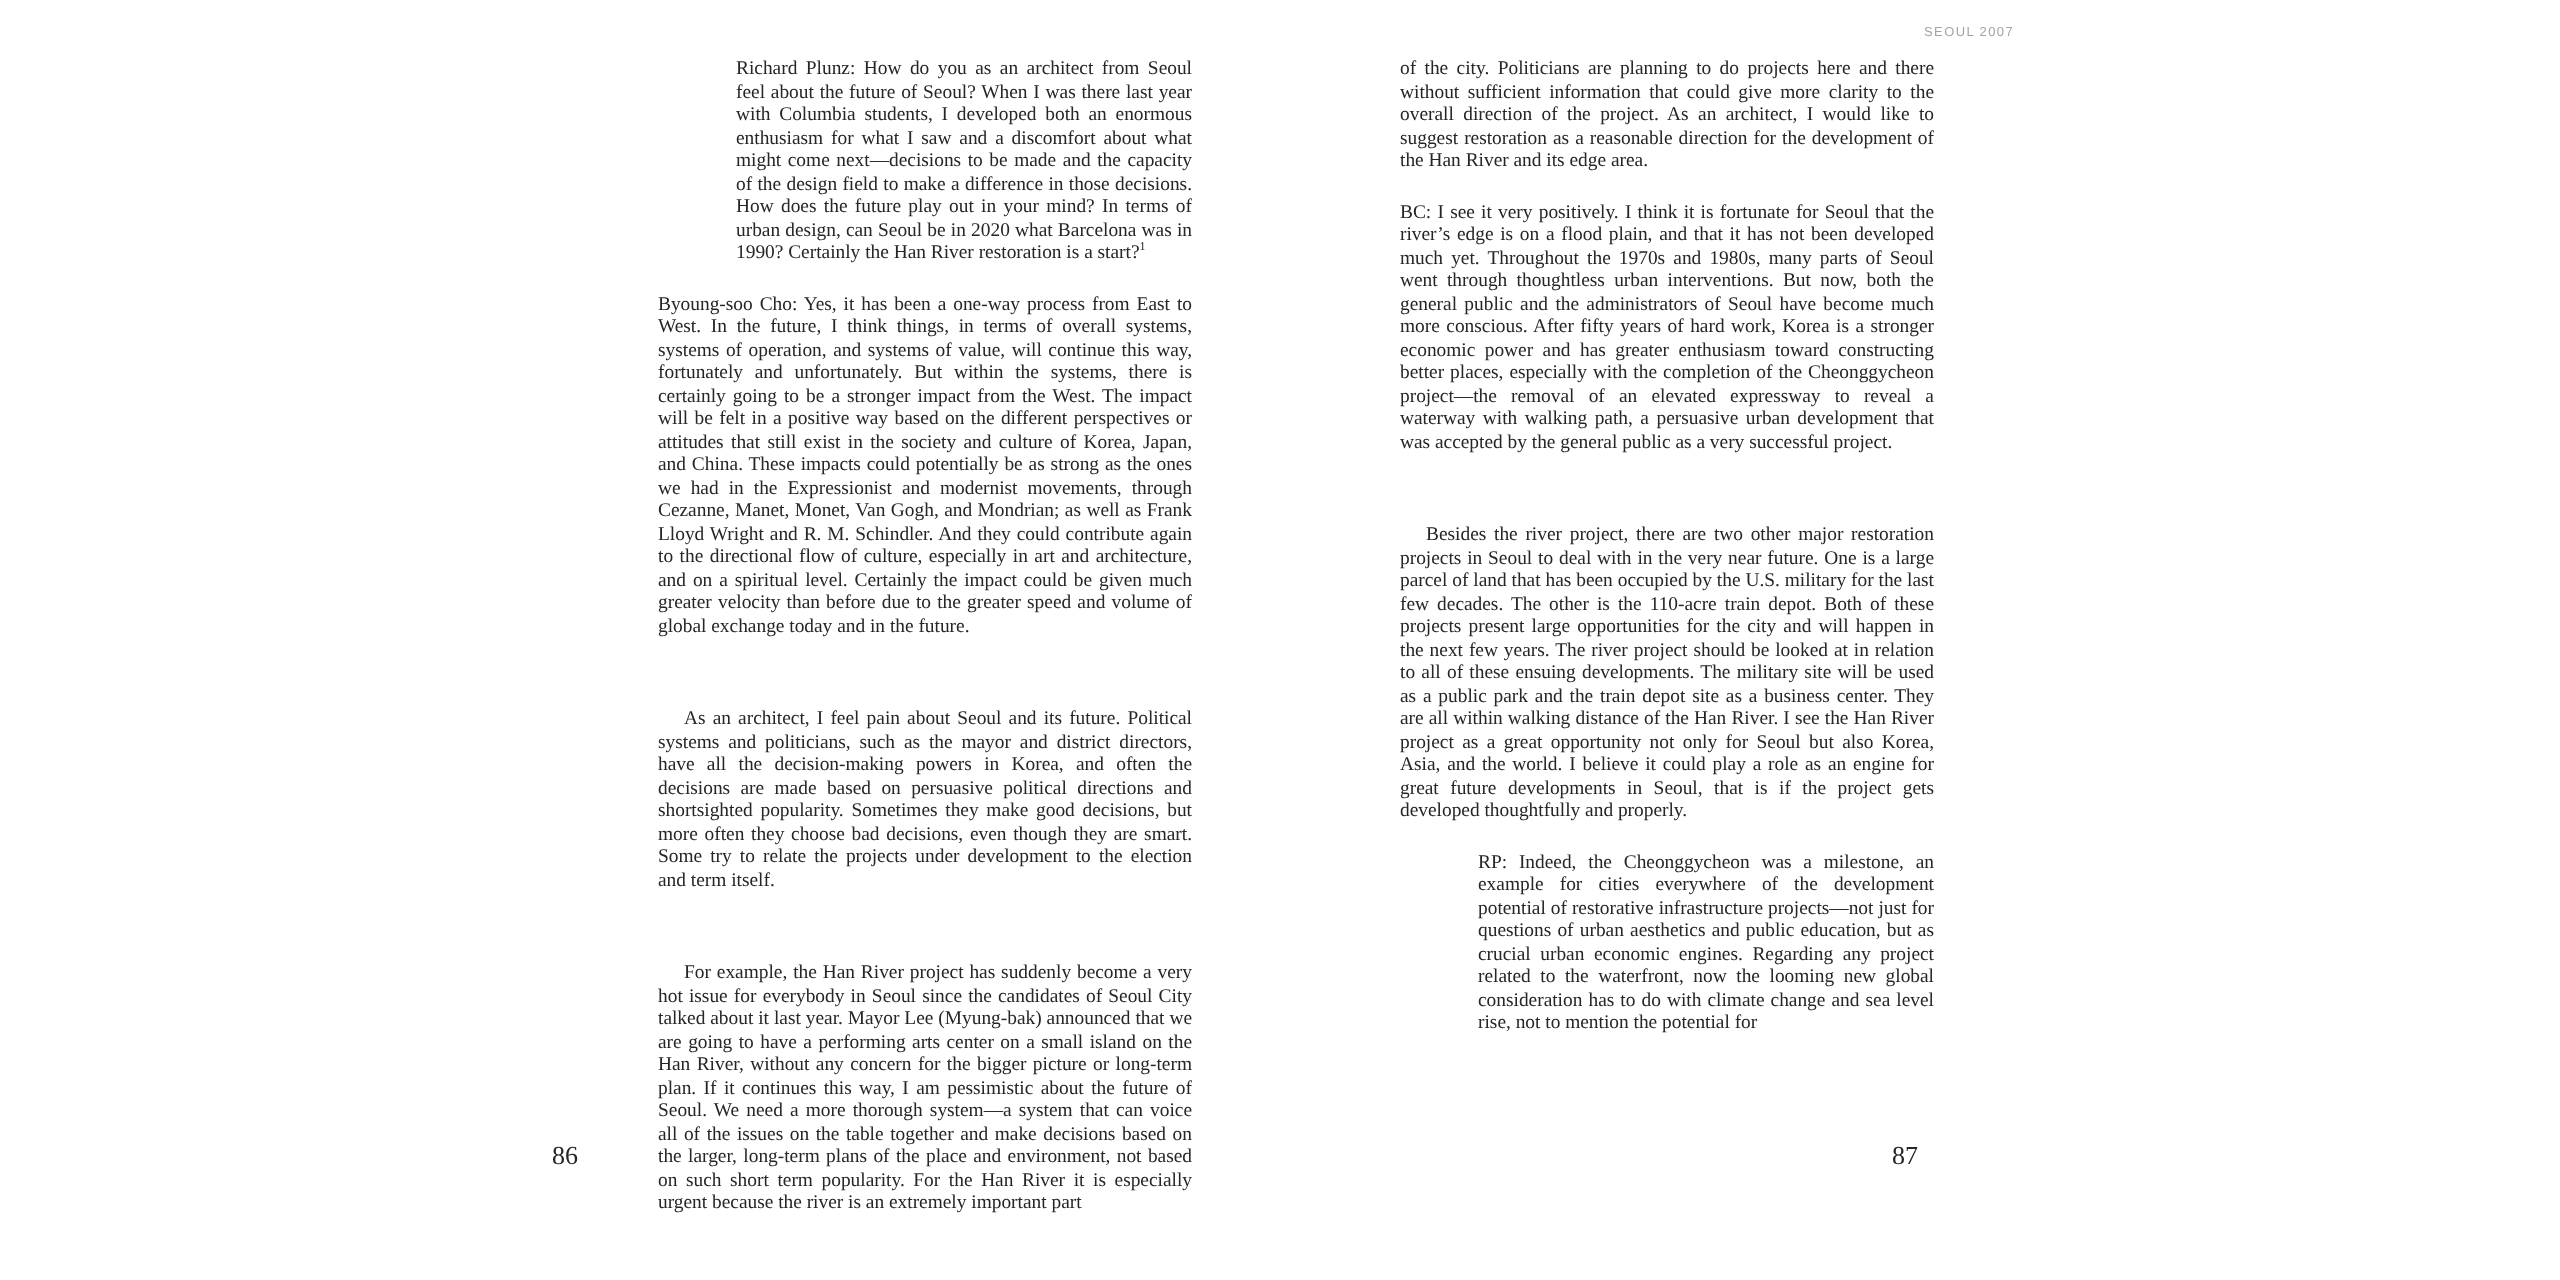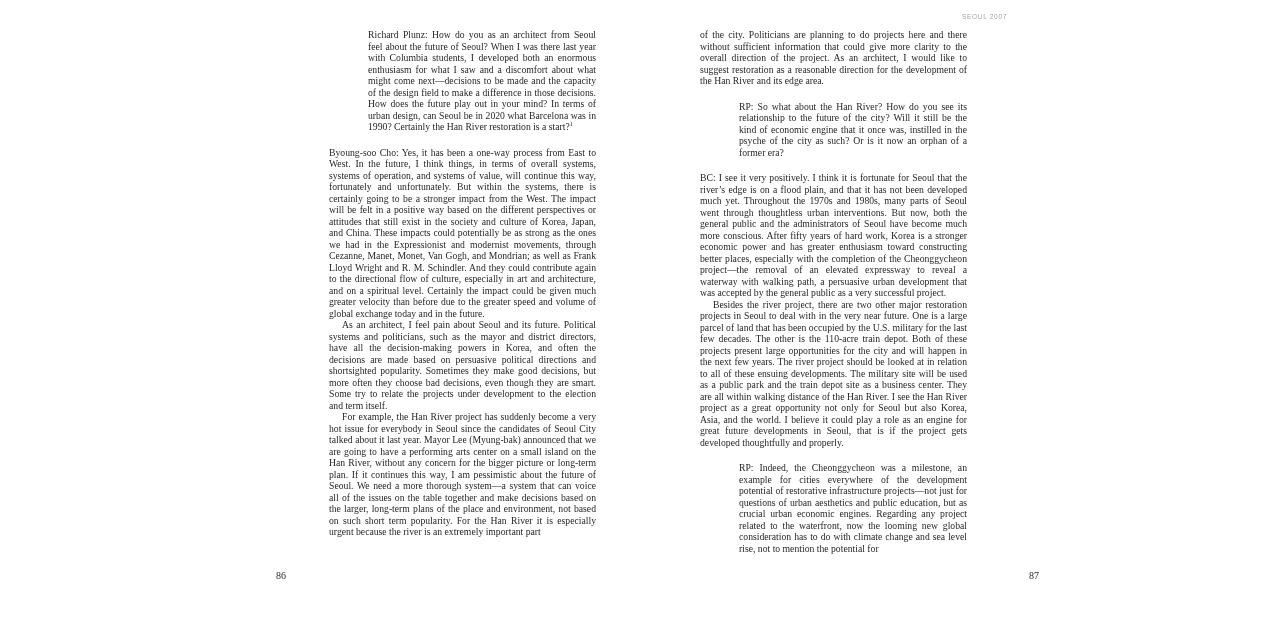--- a/index.html
+++ b/index.html
@@ -34,53 +34,52 @@
     top: 29px;
     width: 267px;
     font-size: 9.7px;
     line-height: 11.5px;
     text-align: justify;
   }
   .column.left  { left: 329px; }
   .column.right { left: 700px; }
   .para { text-align: justify; }
   .para.rp-block { margin-left: 39px; }
-  .para.fl-indent { text-indent: 13px; }
+  .para.fl-indent { text-indent: 13px; margin-top: 35px; }
   .para.gap { margin-top: 14px; }
   .para b.speaker { font-weight: normal; }
   .para sup.fn {
     font-size: 6px;
     vertical-align: super;
     line-height: 0;
   }
   .folio {
     position: absolute;
     top: 570px;
-    font-size: 10px;
+    font-size: 13px;
     color: var(--text);
   }
   .folio.left-folio  { left: 276px; }
-  .folio.right-folio { left: 1017px; padding-left: 12px; }
+  .folio.right-folio { left: 934px; padding-left: 12px; }
 </style>
 </head>
 <body>
 
 <div class="spread">
   <div class="running-head">SEOUL 2007</div>
 
   <div class="column left" id="left-col">
       <p class="para rp-block"><b class="speaker">Richard Plunz: </b>How do you as an architect from Seoul feel about the future of Seoul? When I was there last year with Columbia students, I developed both an enormous enthusiasm for what I saw and a discomfort about what might come next—decisions to be made and the capacity of the design field to make a difference in those decisions. How does the future play out in your mind? In terms of urban design, can Seoul be in 2020 what Barcelona was in 1990? Certainly the Han River restoration is a start?<sup class="fn">1</sup></p>
       <p class="para gap"><b class="speaker">Byoung-soo Cho: </b>Yes, it has been a one-way process from East to West. In the future, I think things, in terms of overall systems, systems of operation, and systems of value, will continue this way, fortunately and unfortunately. But within the systems, there is certainly going to be a stronger impact from the West. The impact will be felt in a positive way based on the different perspectives or attitudes that still exist in the society and culture of Korea, Japan, and China. These impacts could potentially be as strong as the ones we had in the Expressionist and modernist movements, through Cezanne, Manet, Monet, Van Gogh, and Mondrian; as well as Frank Lloyd Wright and R. M. Schindler. And they could contribute again to the directional flow of culture, especially in art and architecture, and on a spiritual level. Certainly the impact could be given much greater velocity than before due to the greater speed and volume of global exchange today and in the future.</p>
       <p class="para fl-indent">As an architect, I feel pain about Seoul and its future. Political systems and politicians, such as the mayor and district directors, have all the decision-making powers in Korea, and often the decisions are made based on persuasive political directions and shortsighted popularity. Sometimes they make good decisions, but more often they choose bad decisions, even though they are smart. Some try to relate the projects under development to the election and term itself.</p>
       <p class="para fl-indent">For example, the Han River project has suddenly become a very hot issue for everybody in Seoul since the candidates of Seoul City talked about it last year. Mayor Lee (Myung-bak) announced that we are going to have a performing arts center on a small island on the Han River, without any concern for the bigger picture or long-term plan. If it continues this way, I am pessimistic about the future of Seoul. We need a more thorough system—a system that can voice all of the issues on the table together and make decisions based on the larger, long-term plans of the place and environment, not based on such short term popularity. For the Han River it is especially urgent because the river is an extremely important part</p>
     </div>
 
   <div class="column right" id="right-col">
       <p class="para">of the city. Politicians are planning to do projects here and there without sufficient information that could give more clarity to the overall direction of the project. As an architect, I would like to suggest restoration as a reasonable direction for the development of the Han River and its edge area.</p>
-      <p class="para rp-block gap"><b class="speaker">RP: </b>So what about the Han River? How do you see its relationship to the future of the city? Will it still be the kind of economic engine that it once was, instilled in the psyche of the city as such? Or is it now an orphan of a former era?</p>
       <p class="para gap"><b class="speaker">BC: </b>I see it very positively. I think it is fortunate for Seoul that the river’s edge is on a flood plain, and that it has not been developed much yet. Throughout the 1970s and 1980s, many parts of Seoul went through thoughtless urban interventions. But now, both the general public and the administrators of Seoul have become much more conscious. After fifty years of hard work, Korea is a stronger economic power and has greater enthusiasm toward constructing better places, especially with the completion of the Cheonggycheon project—the removal of an elevated expressway to reveal a waterway with walking path, a persuasive urban development that was accepted by the general public as a very successful project.</p>
       <p class="para fl-indent">Besides the river project, there are two other major restoration projects in Seoul to deal with in the very near future. One is a large parcel of land that has been occupied by the U.S. military for the last few decades. The other is the 110-acre train depot. Both of these projects present large opportunities for the city and will happen in the next few years. The river project should be looked at in relation to all of these ensuing developments. The military site will be used as a public park and the train depot site as a business center. They are all within walking distance of the Han River. I see the Han River project as a great opportunity not only for Seoul but also Korea, Asia, and the world. I believe it could play a role as an engine for great future developments in Seoul, that is if the project gets developed thoughtfully and properly.</p>
       <p class="para rp-block gap"><b class="speaker">RP: </b>Indeed, the Cheonggycheon was a milestone, an example for cities everywhere of the development potential of restorative infrastructure projects—not just for questions of urban aesthetics and public education, but as crucial urban economic engines. Regarding any project related to the waterfront, now the looming new global consideration has to do with climate change and sea level rise, not to mention the potential for</p>
     </div>
 
   <div class="folio left-folio">86</div>
 
   <div class="folio right-folio">87</div>
 </div>
 

